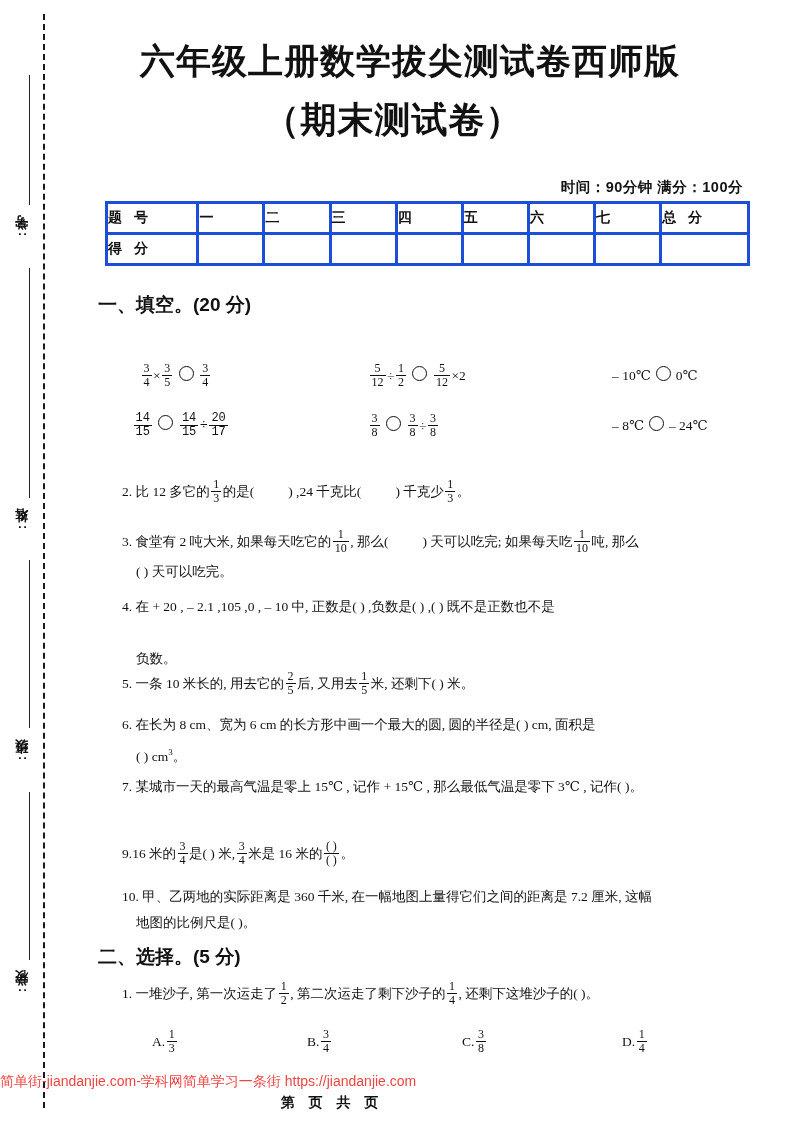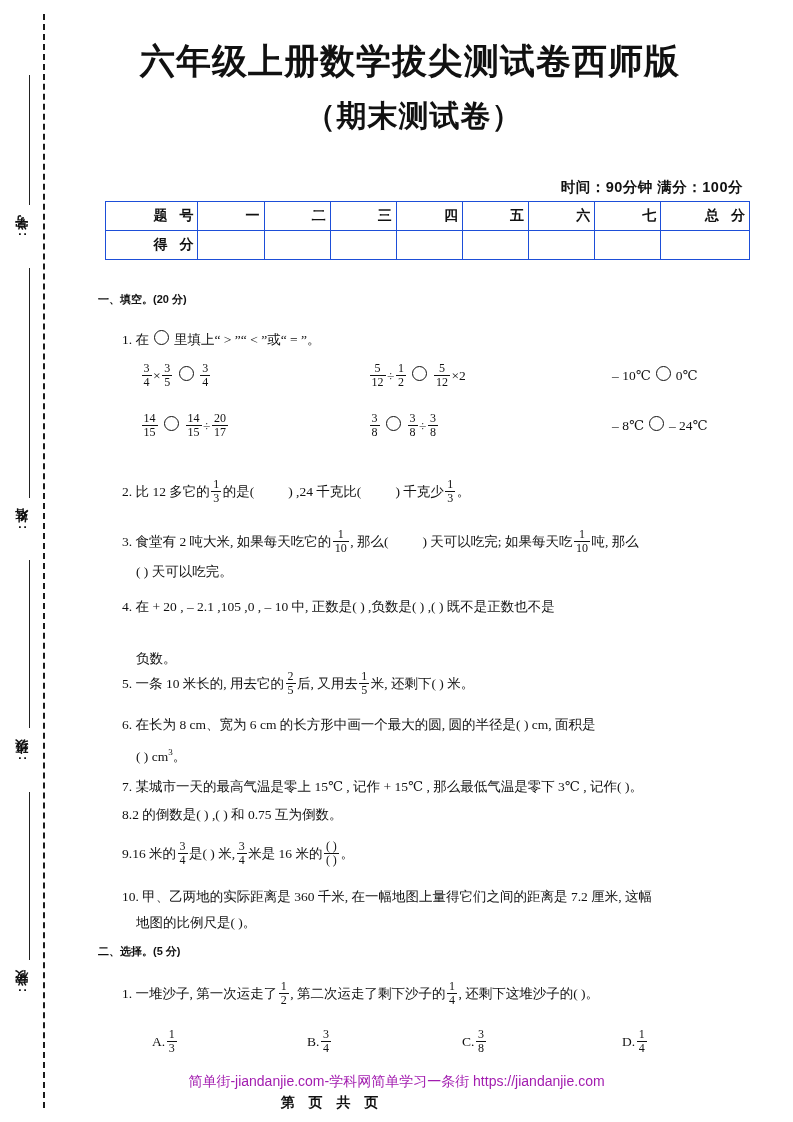--- a/index.html
+++ b/index.html
@@ -38,54 +38,54 @@
   }
 
   
   .title1{
     position:absolute;left:60px;top:38px;width:700px;
     text-align:center;font-size:35px;font-weight:bold;
     font-family:Liberation Sans, sans-serif;
     letter-spacing:1px;
   }
   .title2{
-    position:absolute;left:64px;top:96px;width:700px;
-    text-align:center;font-size:30px;font-weight:bold;
+    position:absolute;left:43px;top:96px;width:700px;
+    text-align:center;font-size:36px;font-weight:bold;
     font-family:"Liberation Sans","DejaVu Sans",sans-serif;
     letter-spacing:1px;
   }
   .meta{
     position:absolute;right:50px;top:178px;
     font-size:14.5px;font-weight:bold;
     font-family:"Liberation Sans","DejaVu Sans",sans-serif;
     letter-spacing:.5px;
   }
 
   
   table.score{
     position:absolute;left:105px;top:201px;
     width:645px;border-collapse:collapse;
     font-family:"Liberation Sans","DejaVu Sans",sans-serif;
   }
   table.score td{
-    border:1px solid #1d4ed8;
+    border:3px solid #1d4ed8;
     height:28px;
-    text-align:right;vertical-align:middle;
+    text-align:left;vertical-align:middle;
     font-size:14px;font-weight:bold;
     letter-spacing:4px;
     padding:0;
   }
   table.score td.lbl{width:96px;}
   table.score td.cell{width:68px;}
   table.score td.tot{width:92px;}
 
   
   .sec{
     position:absolute;left:98px;
-    font-size:11px;font-weight:bold;
+    font-size:19px;font-weight:bold;
     font-family:"Liberation Sans","DejaVu Sans",sans-serif;
   }
   .q{
     position:absolute;
     font-size:13.5px;line-height:17px;
     white-space:nowrap;
   }
   .blank{display:inline-block;width:34px;}
 
   
@@ -104,21 +104,21 @@
   }
 
   .row-eq{position:absolute;font-size:13.5px;white-space:nowrap;}
 
   
   .choice{position:absolute;font-size:13.5px;white-space:nowrap;}
 
   
   .wm{
     position:absolute;left:0;top:1073px;width:793px;
-    text-align:center;font-size:14px;color:#a21caf;
+    text-align:left;font-size:14px;color:#ef4444;
     font-family:"Liberation Sans","DejaVu Sans",sans-serif;
   }
   .pagefoot{
     position:absolute;left:0;top:1094px;width:664px;
     text-align:center;font-size:14px;font-weight:bold;
     letter-spacing:5px;
     font-family:"Liberation Sans","DejaVu Sans",sans-serif;
   }
   sup.u{font-size:9px;vertical-align:super;}
 </style>
@@ -174,37 +174,34 @@
       <td class="cell"></td>
       <td class="cell"></td>
       <td class="cell"></td>
       <td class="tot"></td>
     </tr>
   </tbody>
     </table>
 
   <div class="sec" style="top:292px;">一、填空。(20 分)</div>
 
-  <div class="q" style="left:122px;top:330px;">
-    <span>1. 在</span><span class="circ"></span><span>里填上“ &gt; ”“ &lt; ”或“ = ”。</span>
-  </div>
 
   <div class="row-eq" style="left:140px;top:362px;">
     <span class="fr"><span class="n">3</span><span class="d">4</span></span><span>×</span><span class="fr"><span class="n">3</span><span class="d">5</span></span><span class="circ"></span><span class="fr"><span class="n">3</span><span class="d">4</span></span>
   </div>
 
   <div class="row-eq" style="left:368px;top:362px;">
     <span class="fr"><span class="n">5</span><span class="d">12</span></span><span>÷</span><span class="fr"><span class="n">1</span><span class="d">2</span></span><span class="circ"></span><span class="fr"><span class="n">5</span><span class="d">12</span></span><span>×2</span>
   </div>
 
   <div class="row-eq" style="left:612px;top:366px;">
     <span>– 10℃</span><span class="circ"></span><span>0℃</span>
   </div>
 
-  <div class="row-eq" style="left:140px;top:412px;">
+  <div class="row-eq" style="left:132px;top:412px;font-family:Liberation Mono, monospace;">
     <span class="fr"><span class="n">14</span><span class="d">15</span></span><span class="circ"></span><span class="fr"><span class="n">14</span><span class="d">15</span></span><span>÷</span><span class="fr"><span class="n">20</span><span class="d">17</span></span>
   </div>
 
   <div class="row-eq" style="left:368px;top:412px;">
     <span class="fr"><span class="n">3</span><span class="d">8</span></span><span class="circ"></span><span class="fr"><span class="n">3</span><span class="d">8</span></span><span>÷</span><span class="fr"><span class="n">3</span><span class="d">8</span></span>
   </div>
 
   <div class="row-eq" style="left:612px;top:416px;">
     <span>– 8℃</span><span class="circ"></span><span>– 24℃</span>
   </div>
@@ -225,21 +222,20 @@
     <span>5. 一条 10 米长的, 用去它的</span><span class="fr"><span class="n">2</span><span class="d">5</span></span><span>后, 又用去</span><span class="fr"><span class="n">1</span><span class="d">5</span></span><span>米, 还剩下(          ) 米。</span>
   </div>
 
   <div class="q" style="left:122px;top:716px;">6. 在长为 8 cm、宽为 6 cm 的长方形中画一个最大的圆, 圆的半径是(          ) cm, 面积是</div>
   <div class="q" style="left:136px;top:744px;">
     <span>(          ) cm</span><sup class="u">3</sup><span>。</span>
   </div>
 
   <div class="q" style="left:122px;top:778px;">7. 某城市一天的最高气温是零上 15℃ , 记作 + 15℃ , 那么最低气温是零下 3℃ , 记作(          )。</div>
 
-  <div class="q" style="left:122px;top:806px;">8.2 的倒数是(          ) ,(          ) 和 0.75 互为倒数。</div>
 
   <div class="q" style="left:122px;top:840px;">
     <span>9.16 米的</span><span class="fr"><span class="n">3</span><span class="d">4</span></span><span>是(          ) 米,</span><span class="fr"><span class="n">3</span><span class="d">4</span></span><span>米是 16 米的</span><span class="fr"><span class="n">(        )</span><span class="d">(        )</span></span><span>。</span>
   </div>
 
   <div class="q" style="left:122px;top:888px;">10. 甲、乙两地的实际距离是 360 千米, 在一幅地图上量得它们之间的距离是 7.2 厘米, 这幅</div>
   <div class="q" style="left:136px;top:914px;">地图的比例尺是(          )。</div>
 
   <div class="sec" style="top:944px;">二、选择。(5 分)</div>
 

